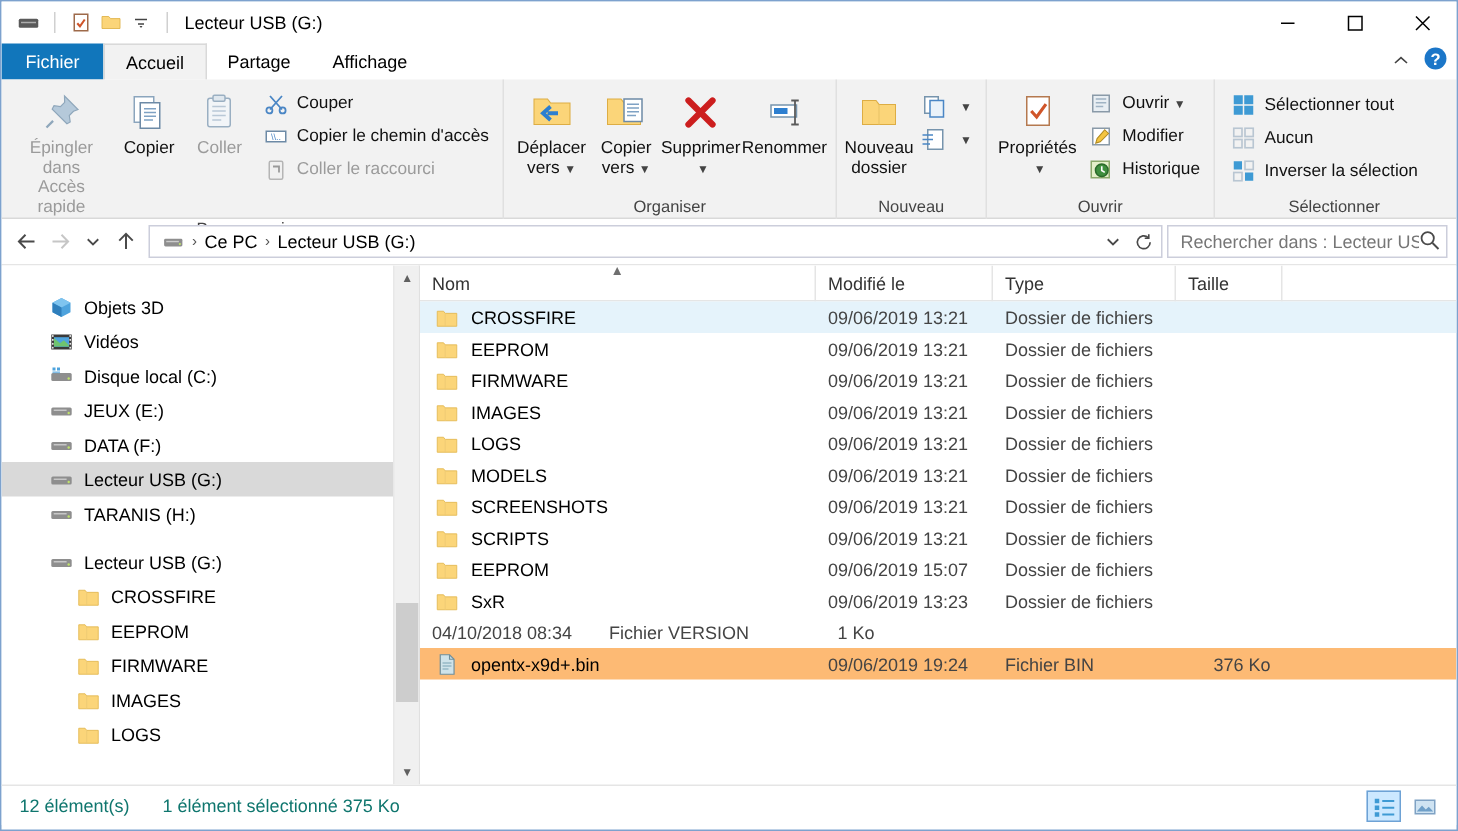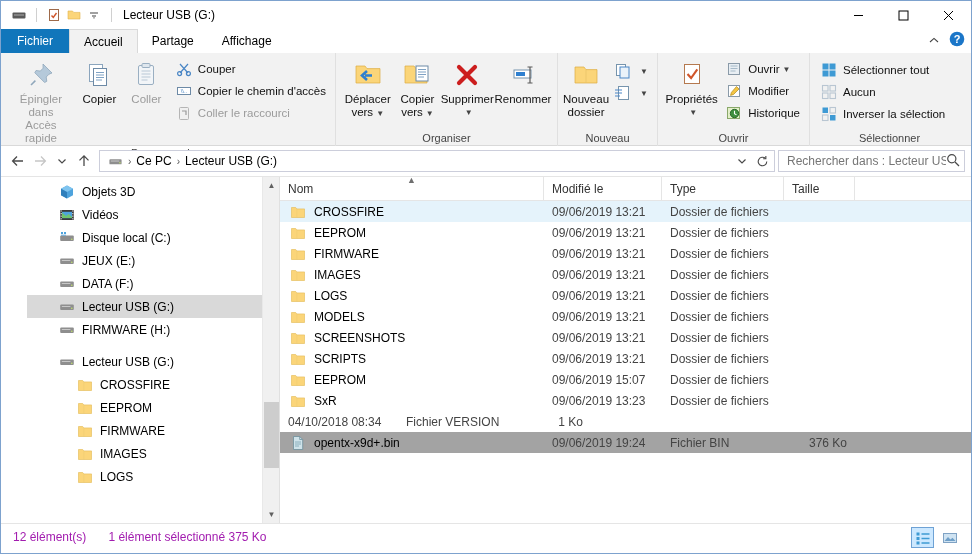--- a/index.html
+++ b/index.html
@@ -189,21 +189,21 @@
     height: 347px;
     border-top: 1px solid #e5e5e5;
   }
   #nav {
     width: 279px;
     position: relative;
     background: #fff;
     border-right: 1px solid #e0e0e0;
     overflow: hidden;
   }
-  #navlist { position: absolute; left: 0; top: 3px; right: 17px; padding-left: 26px; }
+  #navlist { position: absolute; left: 0; top: 16px; right: 17px; }
   .navitem {
     height: 23px;
     display: flex; align-items: center;
     padding-left: 30px;
     font-size: 12px;
     color: #000;
     white-space: nowrap;
   }
   .navitem.lvl2 { padding-left: 30px; }
   .navitem.lvl3 { padding-left: 48px; }
@@ -259,37 +259,37 @@
     color: #6f6f6f; font-size: 9px; line-height: 9px;
   }
   #rows { position: absolute; top: 24px; left: 0; right: 0; bottom: 0; }
   .row {
     height: 21px;
     display: flex; align-items: center;
     font-size: 12px;
     color: #000;
   }
   .row.hover { background: #e5f3fb; }
-  .row.selected { background: #a3a3a3; }
+  .row.selected { background: #fdba74; }
   .cell { padding-left: 8px; overflow: hidden; white-space: nowrap; }
   .cell.c-name { width: 264px; display: flex; align-items: center; color: #000; }
   .cell.c-name .ic { width: 20px; display:flex; align-items:center; justify-content:center; margin-right: 6px; }
   .cell.c-mod  { width: 118px; color: #444; }
   .cell.c-type { width: 122px; color: #444; }
   .cell.c-size { width: 71px; color: #444; text-align: right; padding-left: 0; padding-right: 8px; }
 
   
   #statusbar {
     height: 27px;
     border-top: 1px solid #e5e5e5;
     background: #fff;
     display: flex; align-items: center;
     padding-left: 12px;
     font-size: 12px;
-    color: #a21caf;
+    color: #0f766e;
     position: relative;
   }
   #status-count { margin-right: 22px; }
   #viewbtns {
     position: absolute; right: 10px; top: 3px;
     display: flex; gap: 4px;
   }
   .viewbtn {
     width: 23px; height: 21px;
     display: flex; align-items: center; justify-content: center;
@@ -752,21 +752,21 @@
             <span>Lecteur USB (G:)</span>
           </div>
           <div class="navitem lvl2">
             <span class="ic">
               <svg width="16" height="16" viewBox="0 0 16 16">
                 <rect x="1.2" y="5.6" width="13.6" height="5.4" rx="1" fill="#8e8e8e"></rect>
                 <rect x="2.8" y="7" width="8.6" height="1" fill="#fff" opacity=".5"></rect>
                 <circle cx="12.8" cy="9.3" r=".8" fill="#bfe36a"></circle>
               </svg>
             </span>
-            <span>FIRMWARE (H:)</span>
+            <span>TARANIS (H:)</span>
           </div>
           <div style="height: 9px;"></div>
           <div class="navitem lvl1">
             <span class="ic">
               <svg width="16" height="16" viewBox="0 0 16 16">
                 <rect x="1.2" y="5.6" width="13.6" height="5.4" rx="1" fill="#8e8e8e"></rect>
                 <rect x="2.8" y="7" width="8.6" height="1" fill="#fff" opacity=".5"></rect>
                 <circle cx="12.8" cy="9.3" r=".8" fill="#bfe36a"></circle>
               </svg>
             </span>

